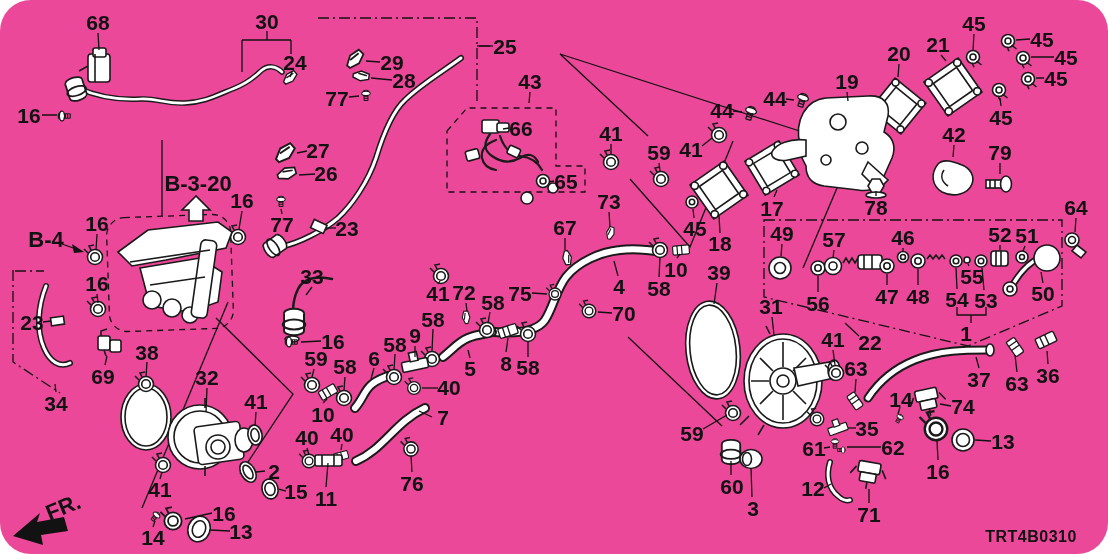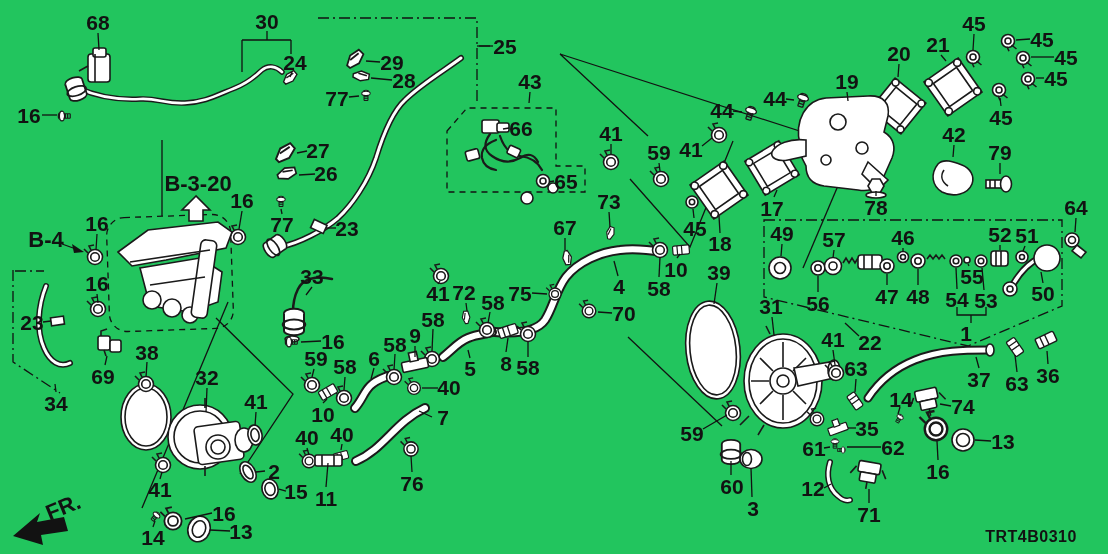--- a/index.html
+++ b/index.html
@@ -1,17 +1,17 @@
 <!DOCTYPE html>
 <html><head>
 <meta charset="utf-8">
 <style>
   html,body{margin:0;padding:0;background:#fff;}
-  .stage{position:relative;width:1108px;height:554px;background:#22c55e;overflow:hidden;
-         font-family:"Liberation Sans",sans-serif;}
+  .stage{position:relative;width:1108px;height:554px;background:#ec4899;overflow:hidden;
+         font-family:"Liberation Sans",sans-serif;border-radius:31px;}
   svg{display:block}
   .lbl{font-family:"Liberation Sans",sans-serif;font-weight:bold;font-size:21px;fill:#121212;
        text-anchor:middle;}
   .ref{font-family:"Liberation Sans",sans-serif;font-weight:bold;font-size:22px;fill:#121212;
        text-anchor:middle;}
   .code{font-family:"Liberation Sans",sans-serif;font-weight:bold;font-size:16px;fill:#121212;
         text-anchor:middle;letter-spacing:.5px;}
   .leader{stroke:#121212;stroke-width:1.3;fill:none;}
   .ln{stroke:#121212;stroke-width:1.3;fill:none;}
   .dd{stroke:#121212;stroke-width:1.3;fill:none;stroke-dasharray:11 4 2 4;}

